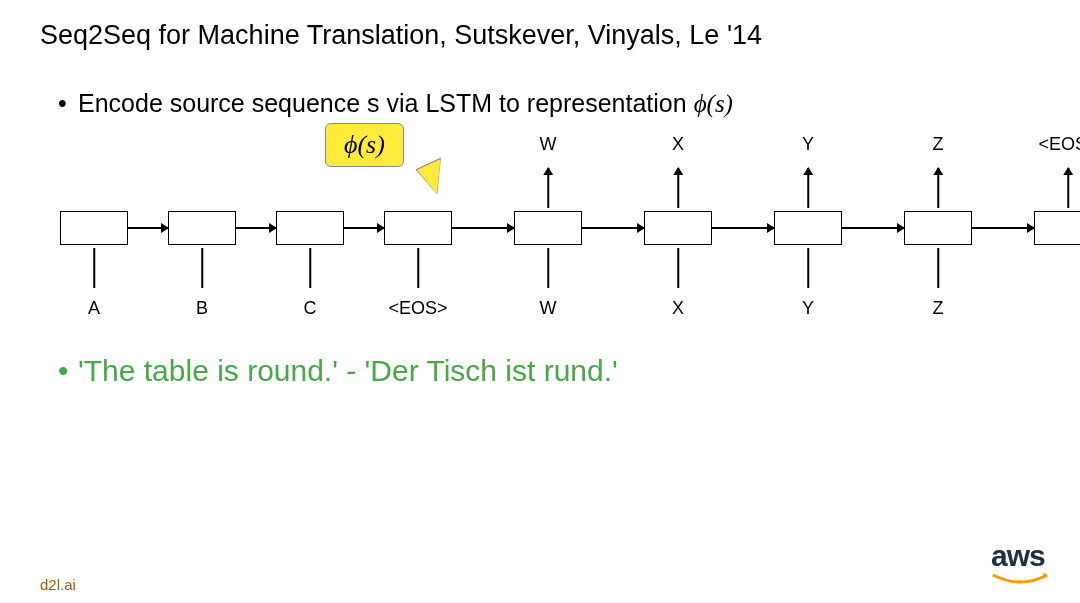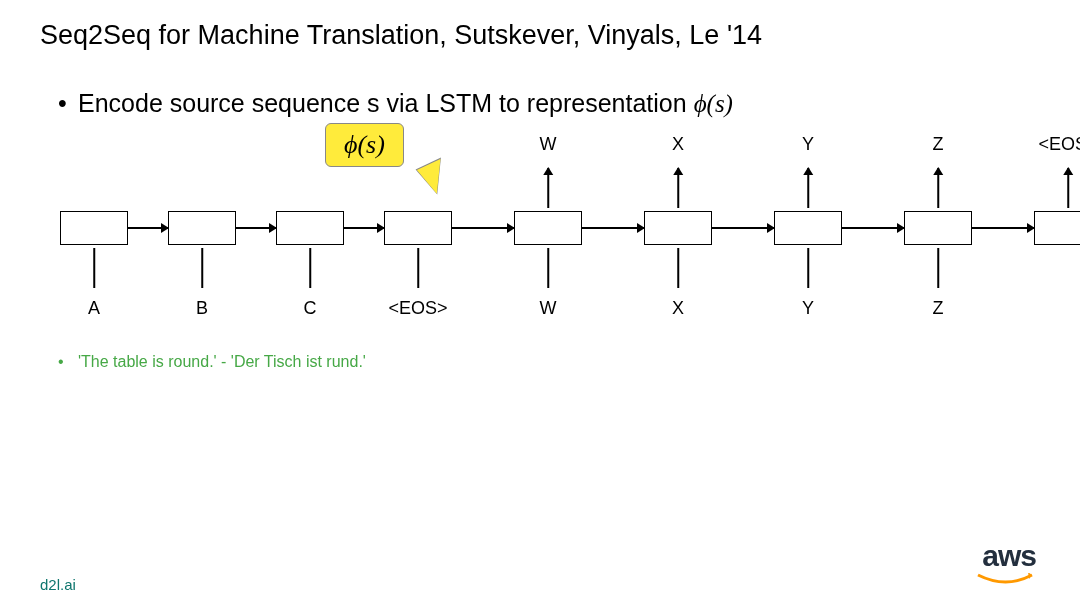--- a/index.html
+++ b/index.html
@@ -153,46 +153,46 @@
   .arrow-down {
     height: 40px;
     bottom: -44px;
   }
   .example-list {
     list-style: none;
     padding-left: 18px;
     margin-top: 8px;
   }
   .example-list li {
-    font-size: 16px;
+    font-size: 30px;
     position: relative;
     padding-left: 20px;
     line-height: 1.35;
   }
   .example-list li::before {
     content: "•";
     position: absolute;
     left: 0;
   }
   .green { color: #46a846; }
   .green::before { color: #46a846; }
   .red { color: #e03131; }
   .red::before { color: #e03131; }
   .footer-credit {
     position: absolute;
     bottom: 10px;
     left: 40px;
     font-size: 15px;
-    color: #0f766e;
+    color: #a16207;
   }
   .aws-logo {
     position: absolute;
     bottom: 12px;
-    right: 44px;
-    text-align: right;
+    right: 29px;
+    text-align: left;
     margin-top: 30px;
   }
   .aws-text {
     font-size: 30px;
     font-weight: bold;
     color: #232f3e;
     letter-spacing: -1px;
     font-family: Arial, sans-serif;
   }
   .aws-smile {

